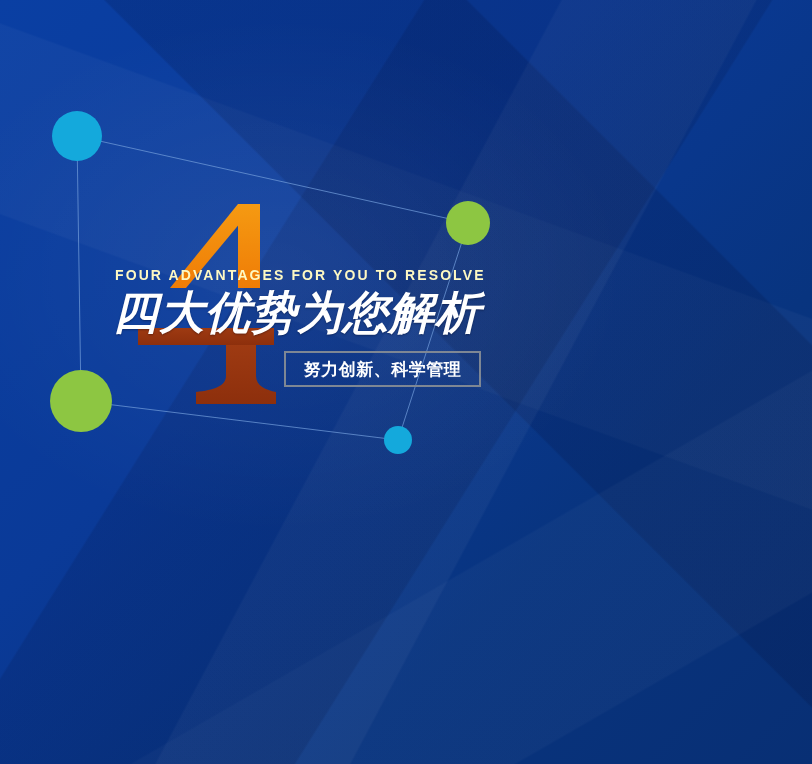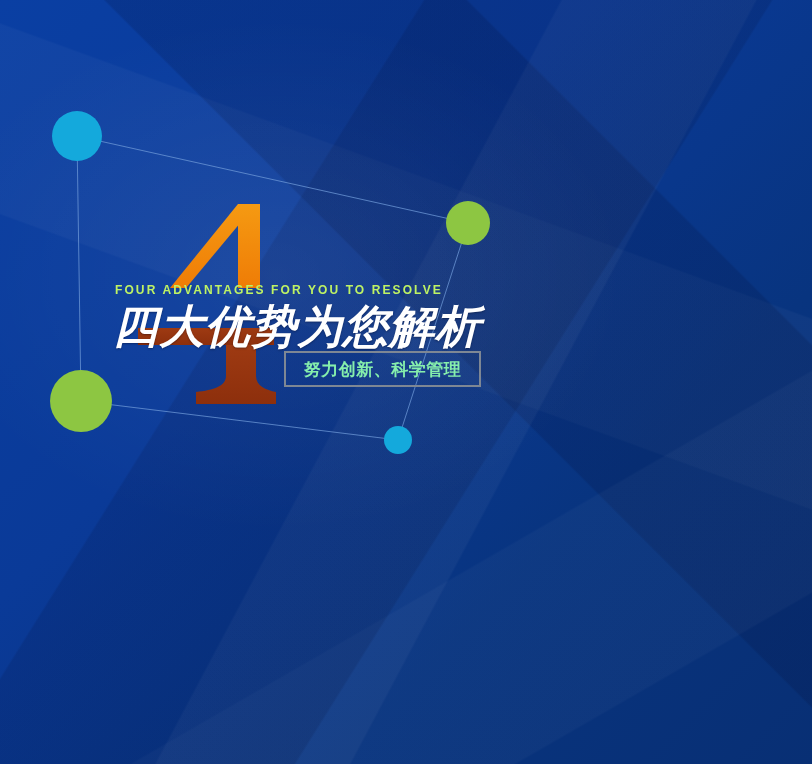--- a/index.html
+++ b/index.html
@@ -76,27 +76,27 @@
   }
 
   
   .copy {
     position: absolute;
     left: 113px;
     top: 268px;
     width: 600px;
   }
   .eyebrow {
-    font-size: 12px;
+    font-size: 14px;
     font-weight: bold;
     letter-spacing: 2.1px;
-    color: #bef264;
+    color: #fef9c3;
     line-height: 1;
     white-space: nowrap;
-    margin: 16px 0 7px 2px;
+    margin: 0 0 7px 2px;
   }
   .headline {
     font-size: 45px;
     font-weight: bold;
     color: #ffffff;
     letter-spacing: 1px;
     line-height: 1.06;
     white-space: nowrap;
     margin: 0;
     text-shadow: 0 1px 2px rgba(0,0,20,0.35);
@@ -110,21 +110,21 @@
     height: 36px;
     box-sizing: border-box;
     border: 2px solid #7e8794;
     display: flex;
     align-items: center;
     justify-content: center;
   }
   .subbox-label {
     font-size: 17px;
     font-weight: bold;
-    color: #86efac;
+    color: #ffffff;
     letter-spacing: 0.5px;
     white-space: nowrap;
   }
 </style>
 </head>
 <body>
 
 <div id="banner">
 
   <div class="bg-base"></div>

